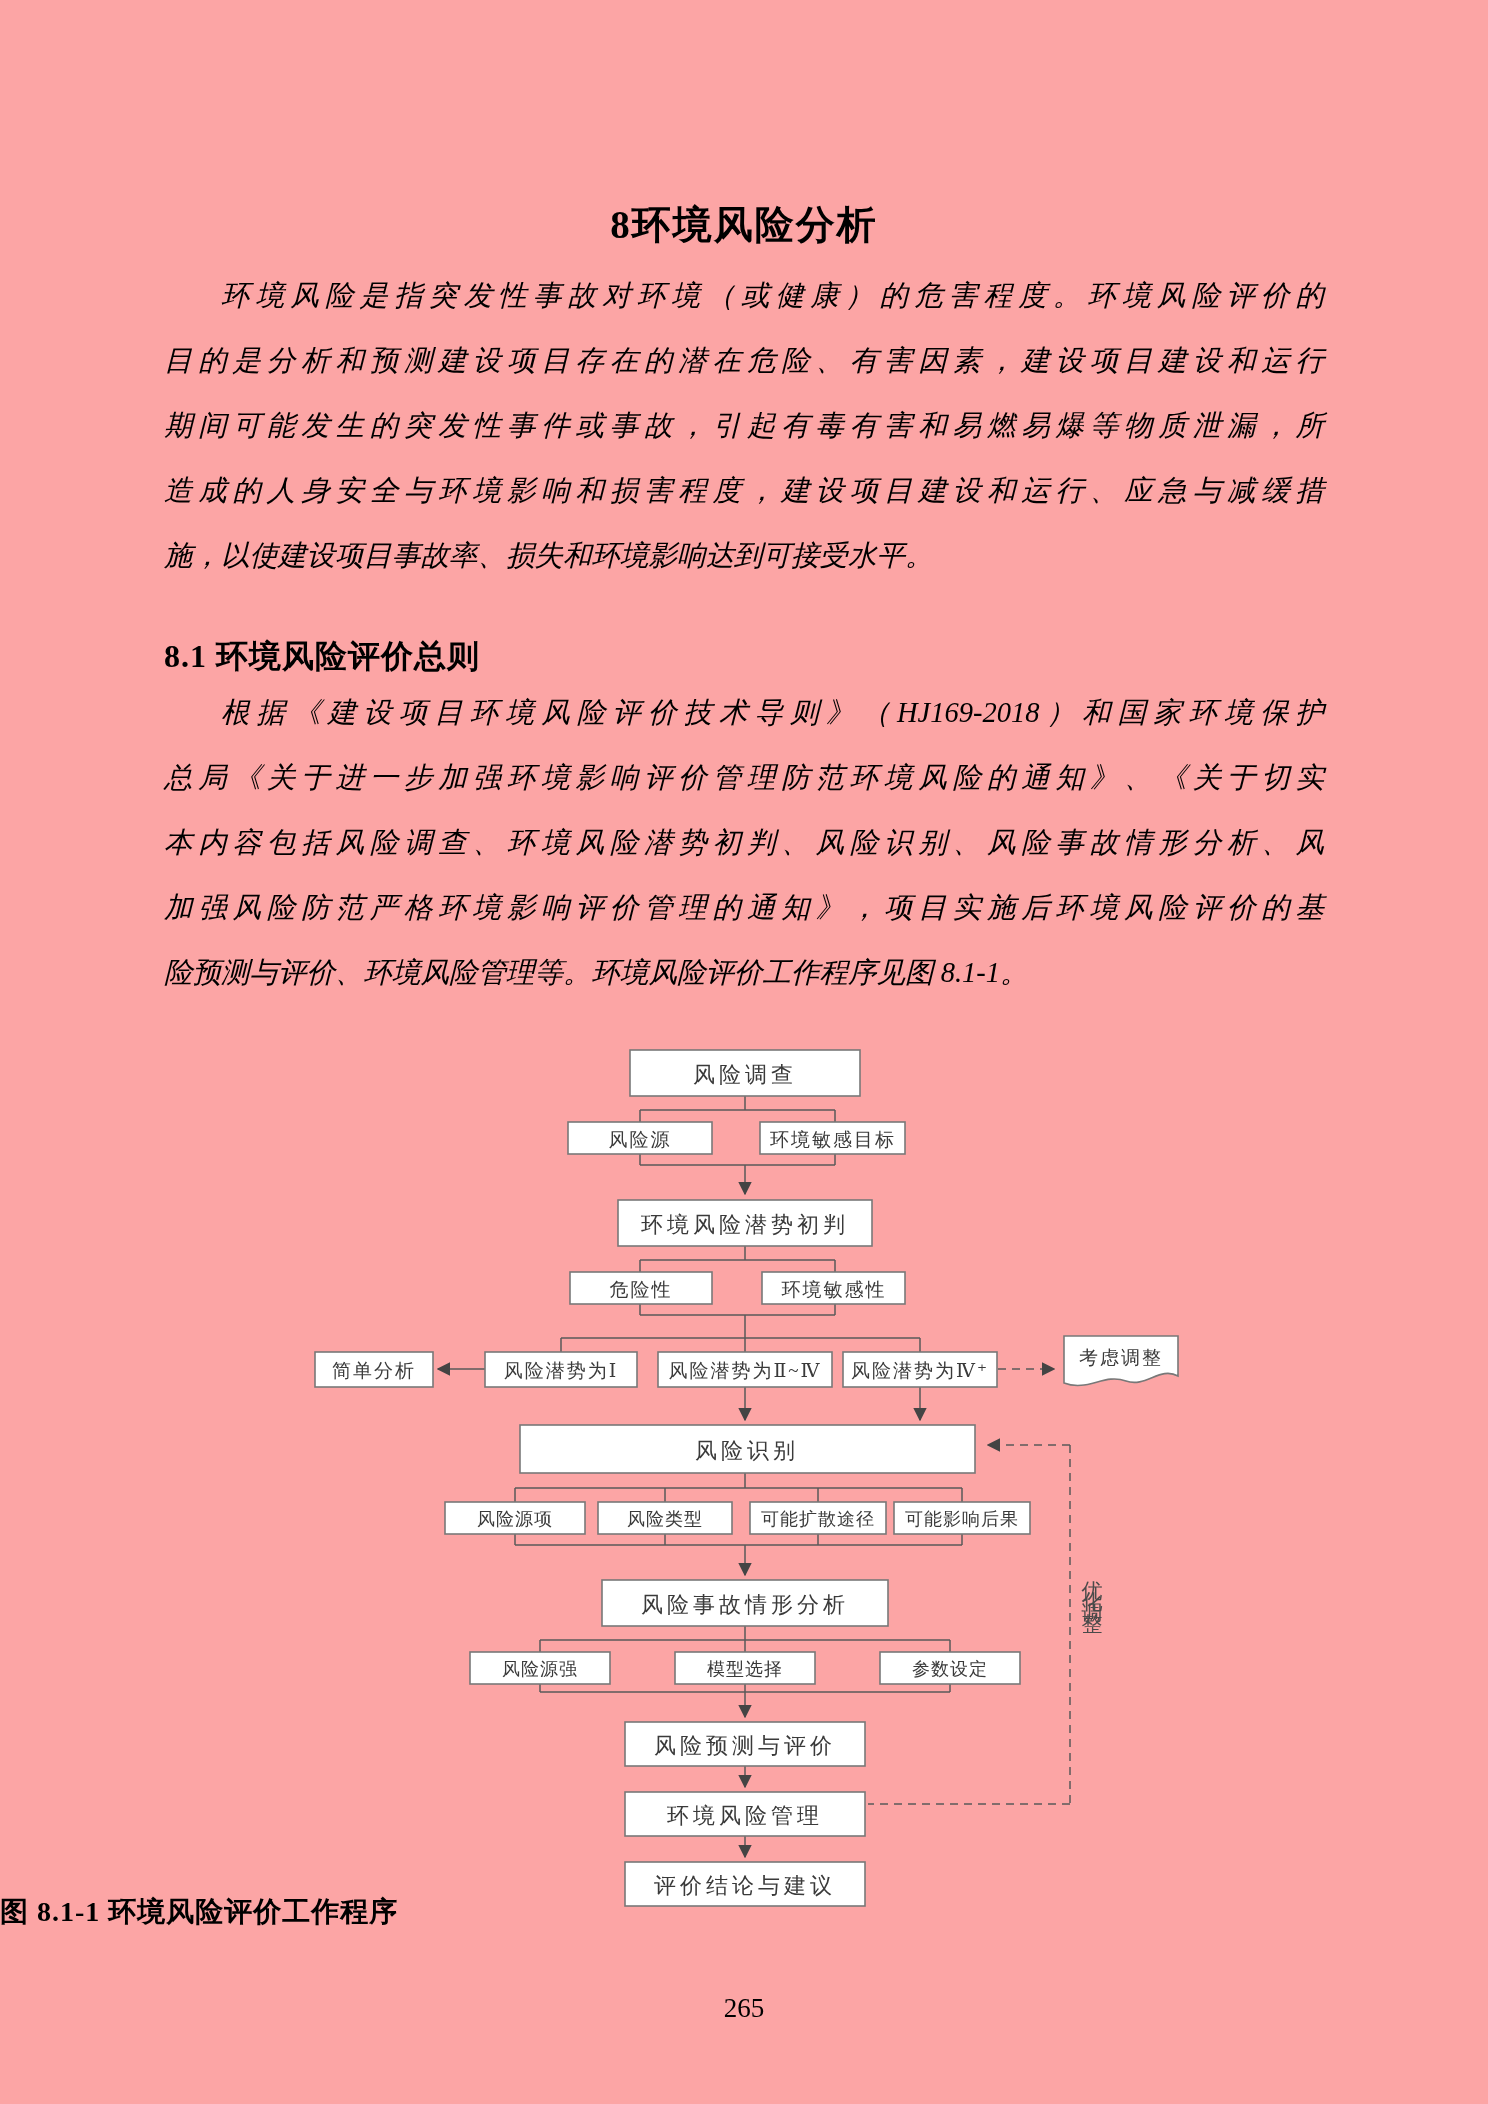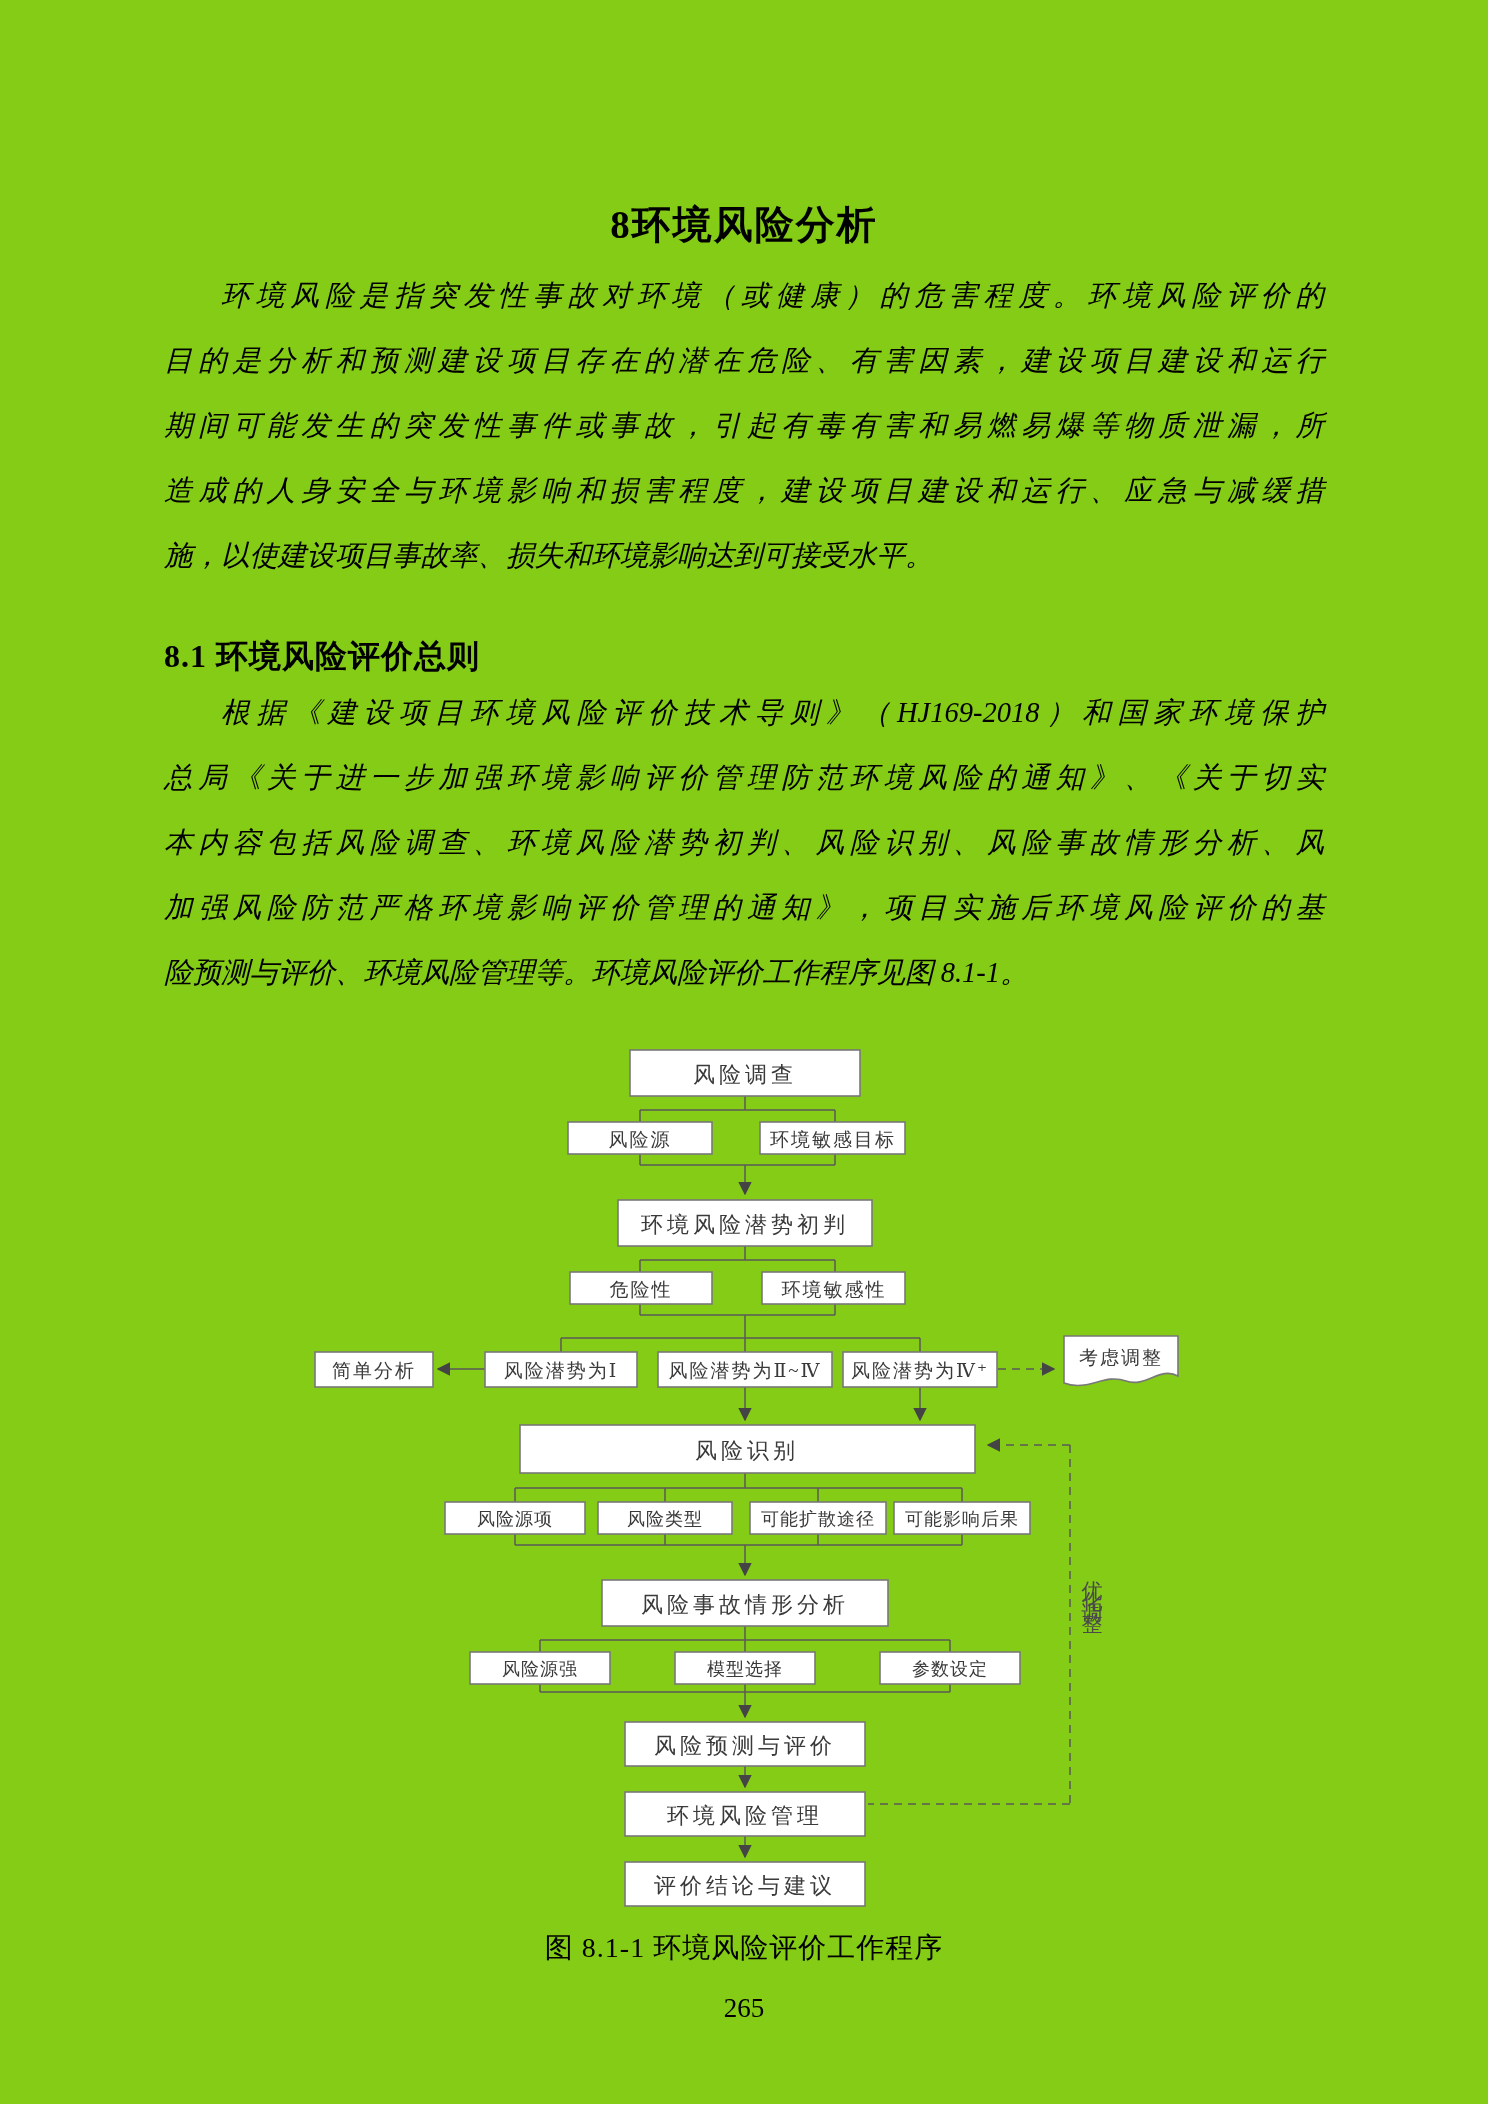--- a/index.html
+++ b/index.html
@@ -1,17 +1,17 @@
 <!DOCTYPE html>
 <html><head>
 <meta charset="utf-8">
 <style>
   html,body{margin:0;padding:0;background:#ffffff;}
   .page{
-    position:relative;width:1488px;height:2104px;background:#84cc16;
+    position:relative;width:1488px;height:2104px;background:#fca5a5;
     font-family:"Liberation Serif","DejaVu Serif",serif;color:#000;
     overflow:hidden;
   }
   .doc-title{
     position:absolute;top:172px;left:0;width:100%;text-align:center;
     font-size:39px;font-weight:700;letter-spacing:2px;
   }
   .para{position:absolute;left:164px;width:1160px;font-size:28.5px;font-style:italic;}
   .para .line{
     height:65px;line-height:65px;
@@ -36,22 +36,22 @@
   }
   .t-lg{font-size:22px;letter-spacing:4px;}
   .t-sm{font-size:19px;}
   .t-xs{font-size:18px;letter-spacing:1px;}
   .vlabel{
     position:absolute;left:838px;top:524px;
     writing-mode:vertical-rl;font-size:21px;letter-spacing:11px;color:#4a4a4a;
     font-family:"Liberation Serif","DejaVu Serif",serif;
   }
   .figure-caption{
-    position:absolute;top:1893px;left:0;width:100%;text-align:center;
-    font-size:28px;font-weight:400;letter-spacing:1px;margin-top:36px;
+    position:absolute;top:1893px;left:0;width:100%;text-align:left;
+    font-size:28px;font-weight:700;letter-spacing:1px;
   }
   .page-number{
     position:absolute;top:1993px;left:0;width:100%;text-align:center;font-size:27px;
   }
 </style>
 </head>
 <body>
 
 <div class="page">
 

